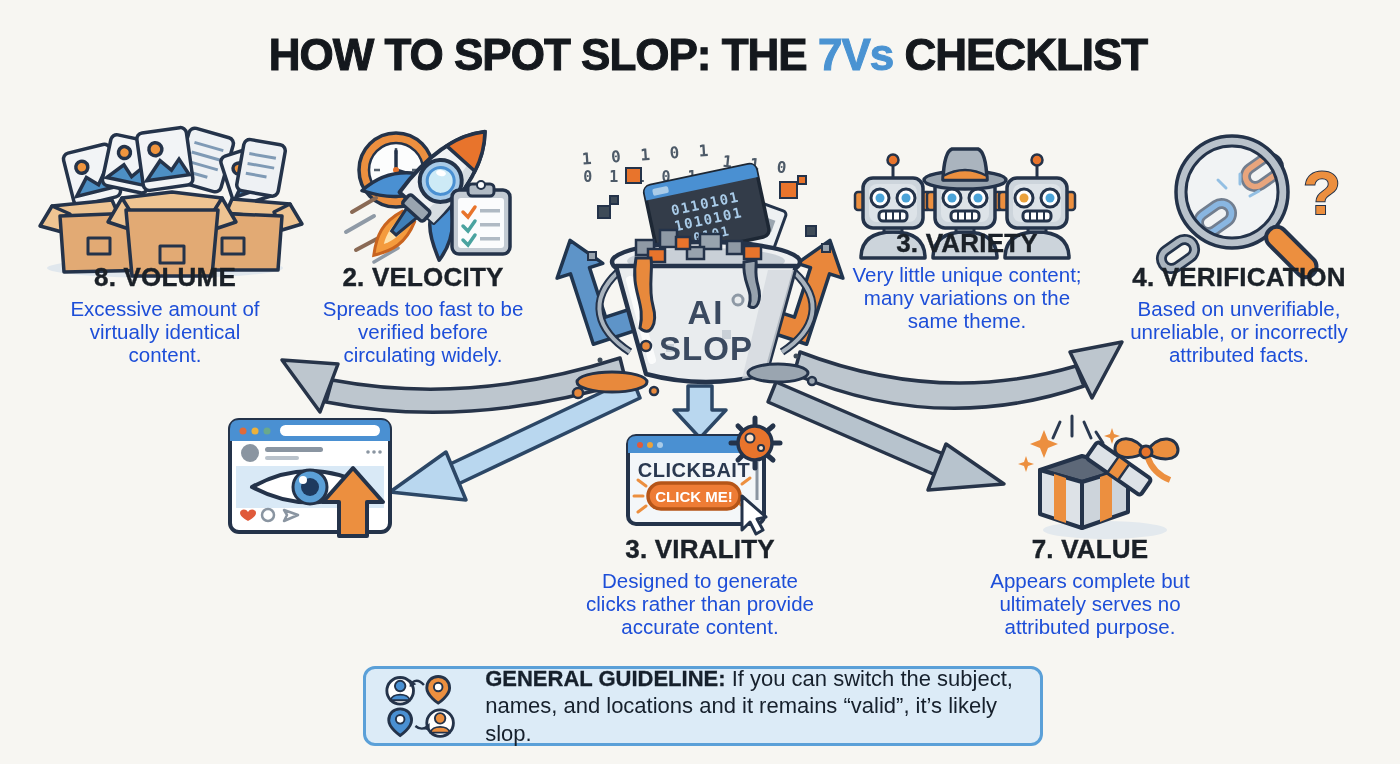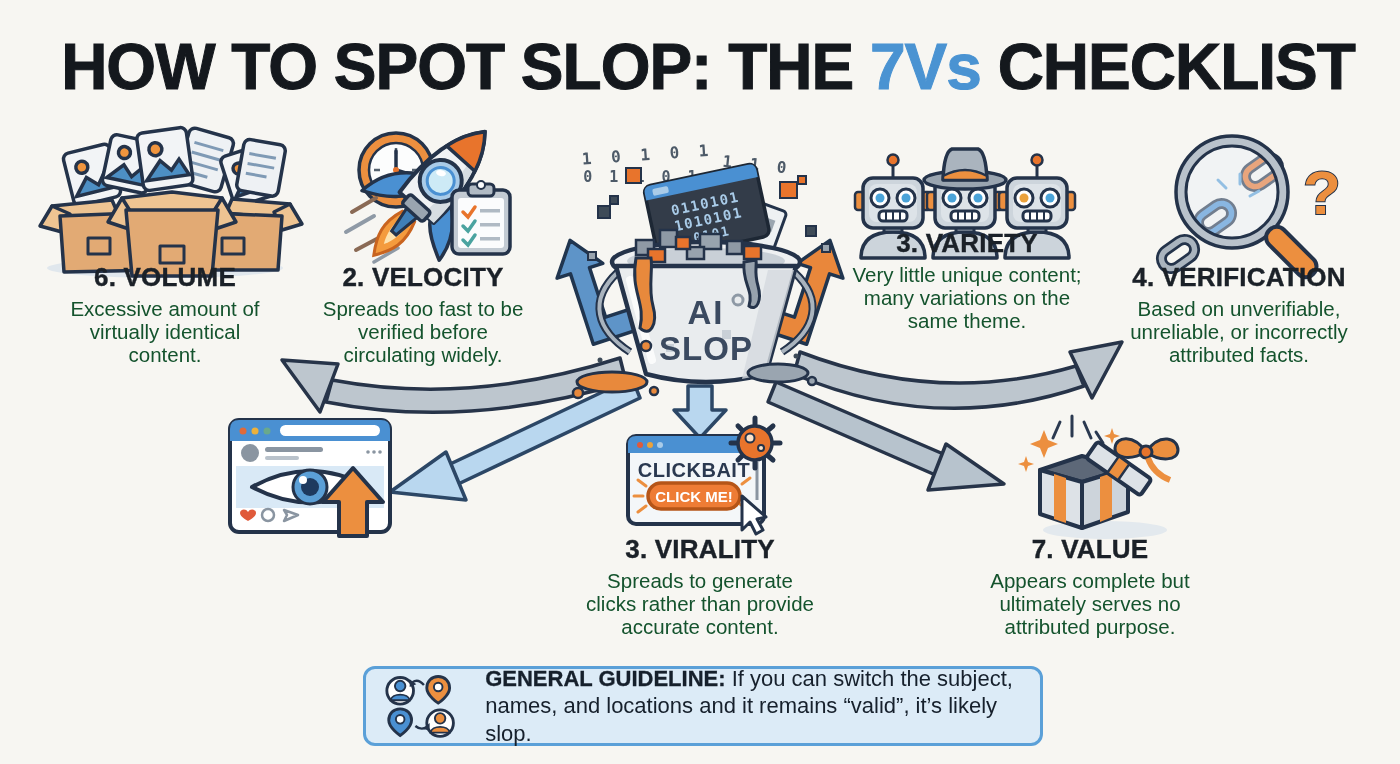--- a/index.html
+++ b/index.html
@@ -1,26 +1,26 @@
 <!DOCTYPE html>
 <html><head>
 <meta charset="utf-8">
 <style>
   html,body{margin:0;padding:0;background:#e9e9e7;}
   .stage{position:relative;width:1400px;height:764px;background:#f7f6f2;overflow:hidden;
          font-family:"Liberation Sans",sans-serif;}
   .title{position:absolute;left:16px;right:0;top:30px;text-align:center;
-         font-size:64px;font-weight:bold;letter-spacing:-1px;color:#14181d;
+         font-size:44px;font-weight:bold;letter-spacing:-1px;color:#14181d;
          -webkit-text-stroke:1px currentColor;white-space:pre;}
   .title .hl{color:#4a93d2;}
   .art{position:absolute;left:0;top:0;width:1400px;height:764px;}
   .item{position:absolute;text-align:center;}
   .item-heading{font-size:26px;font-weight:bold;color:#1b2128;margin-bottom:5px;
                 -webkit-text-stroke:.4px currentColor;letter-spacing:.2px;}
-  .item-desc{font-size:20.5px;color:#14532d;line-height:1.12;white-space:pre-line;}
+  .item-desc{font-size:20.5px;color:#1d4ed8;line-height:1.12;white-space:pre-line;}
   .guideline{position:absolute;left:363px;top:666px;width:680px;height:80px;box-sizing:border-box;
              background:#dcebf7;border:3px solid #5ba0d8;border-radius:12px;
              display:flex;align-items:center;gap:27px;padding:12px 18px;}
   .guideline-text{font-size:22px;color:#16202c;line-height:1.25;white-space:pre-line;}
   .guideline-text .lbl{font-weight:bold;-webkit-text-stroke:.3px currentColor;}
   svg text{font-family:"Liberation Sans",sans-serif;}
   svg text.bin,svg text.code{font-family:"DejaVu Sans Mono",monospace;}
 </style>
 </head>
 <body>
@@ -417,21 +417,21 @@
       <g>
         <path d="M1146,452 C1134,434 1116,436 1115,448 C1114,458 1130,461 1146,452 Z" fill="#ec8f3f" stroke="#24334a" stroke-width="3"></path>
         <path d="M1146,452 C1160,432 1178,438 1178,450 C1178,461 1160,462 1146,452 Z" fill="#ec8f3f" stroke="#24334a" stroke-width="3"></path>
         <circle cx="1146" cy="452" r="6" fill="#e8742c" stroke="#24334a" stroke-width="3"></circle>
         <path d="M1148,458 C1152,470 1160,476 1170,480" fill="none" stroke="#ec8f3f" stroke-width="6"></path>
       </g>
     </g>
   </svg>
 
   <div class="item" style="left:28px;top:262px;width:274px">
-    <div class="item-heading">6. VOLUME</div>
+    <div class="item-heading">8. VOLUME</div>
     <div class="item-desc">Excessive amount of
 virtually identical
 content.</div>
   </div>
   <div class="item" style="left:286px;top:262px;width:274px">
     <div class="item-heading">2. VELOCITY</div>
     <div class="item-desc">Spreads too fast to be
 verified before
 circulating widely.</div>
   </div>
@@ -444,21 +444,21 @@
   <div class="item" style="left:1098px;top:262px;width:282px">
     <div class="item-heading">4. VERIFICATION</div>
     <div class="item-desc">Based on unverifiable,
 unreliable, or incorrectly
 attributed facts.</div>
   </div>
   <div class="item" style="left:160px;top:534px;width:284px">
   </div>
   <div class="item" style="left:558px;top:534px;width:284px">
     <div class="item-heading">3. VIRALITY</div>
-    <div class="item-desc">Spreads to generate
+    <div class="item-desc">Designed to generate
 clicks rather than provide
 accurate content.</div>
   </div>
   <div class="item" style="left:948px;top:534px;width:284px">
     <div class="item-heading">7. VALUE</div>
     <div class="item-desc">Appears complete but
 ultimately serves no
 attributed purpose.</div>
   </div>
 

